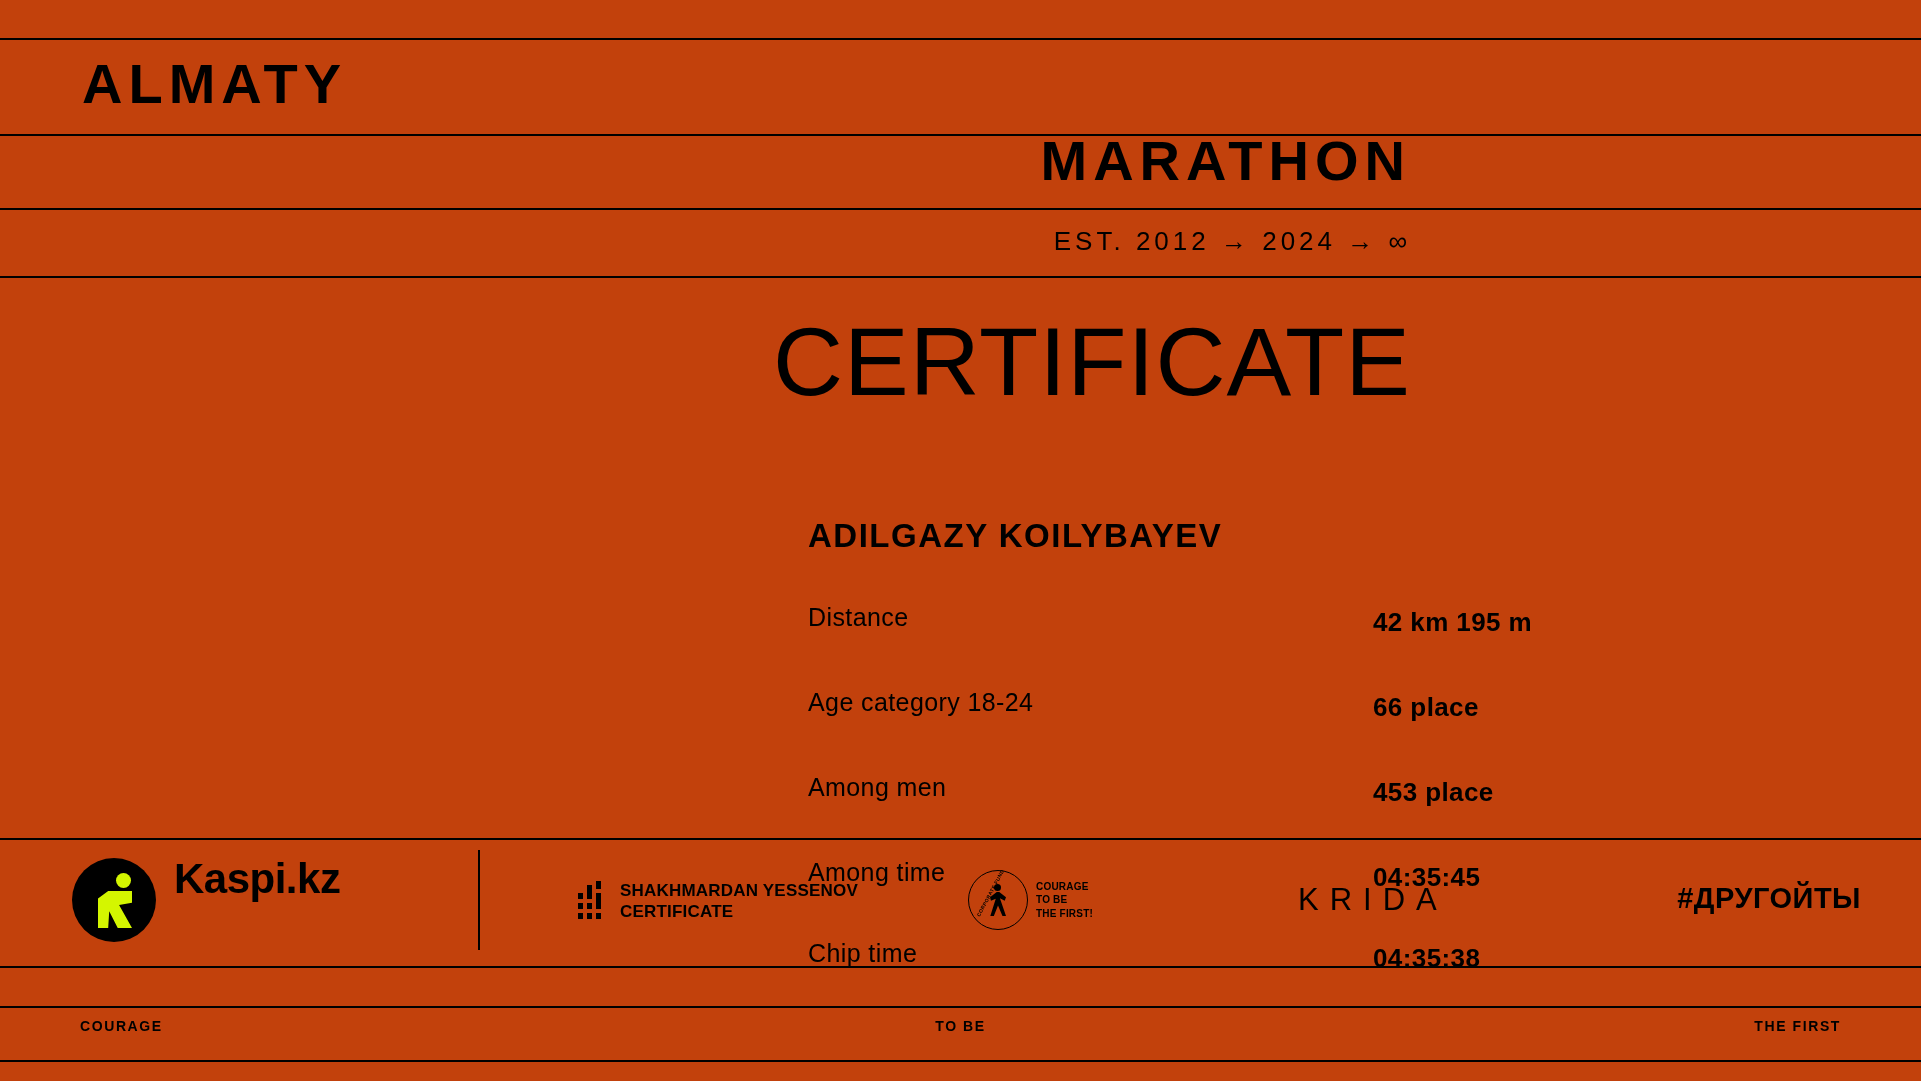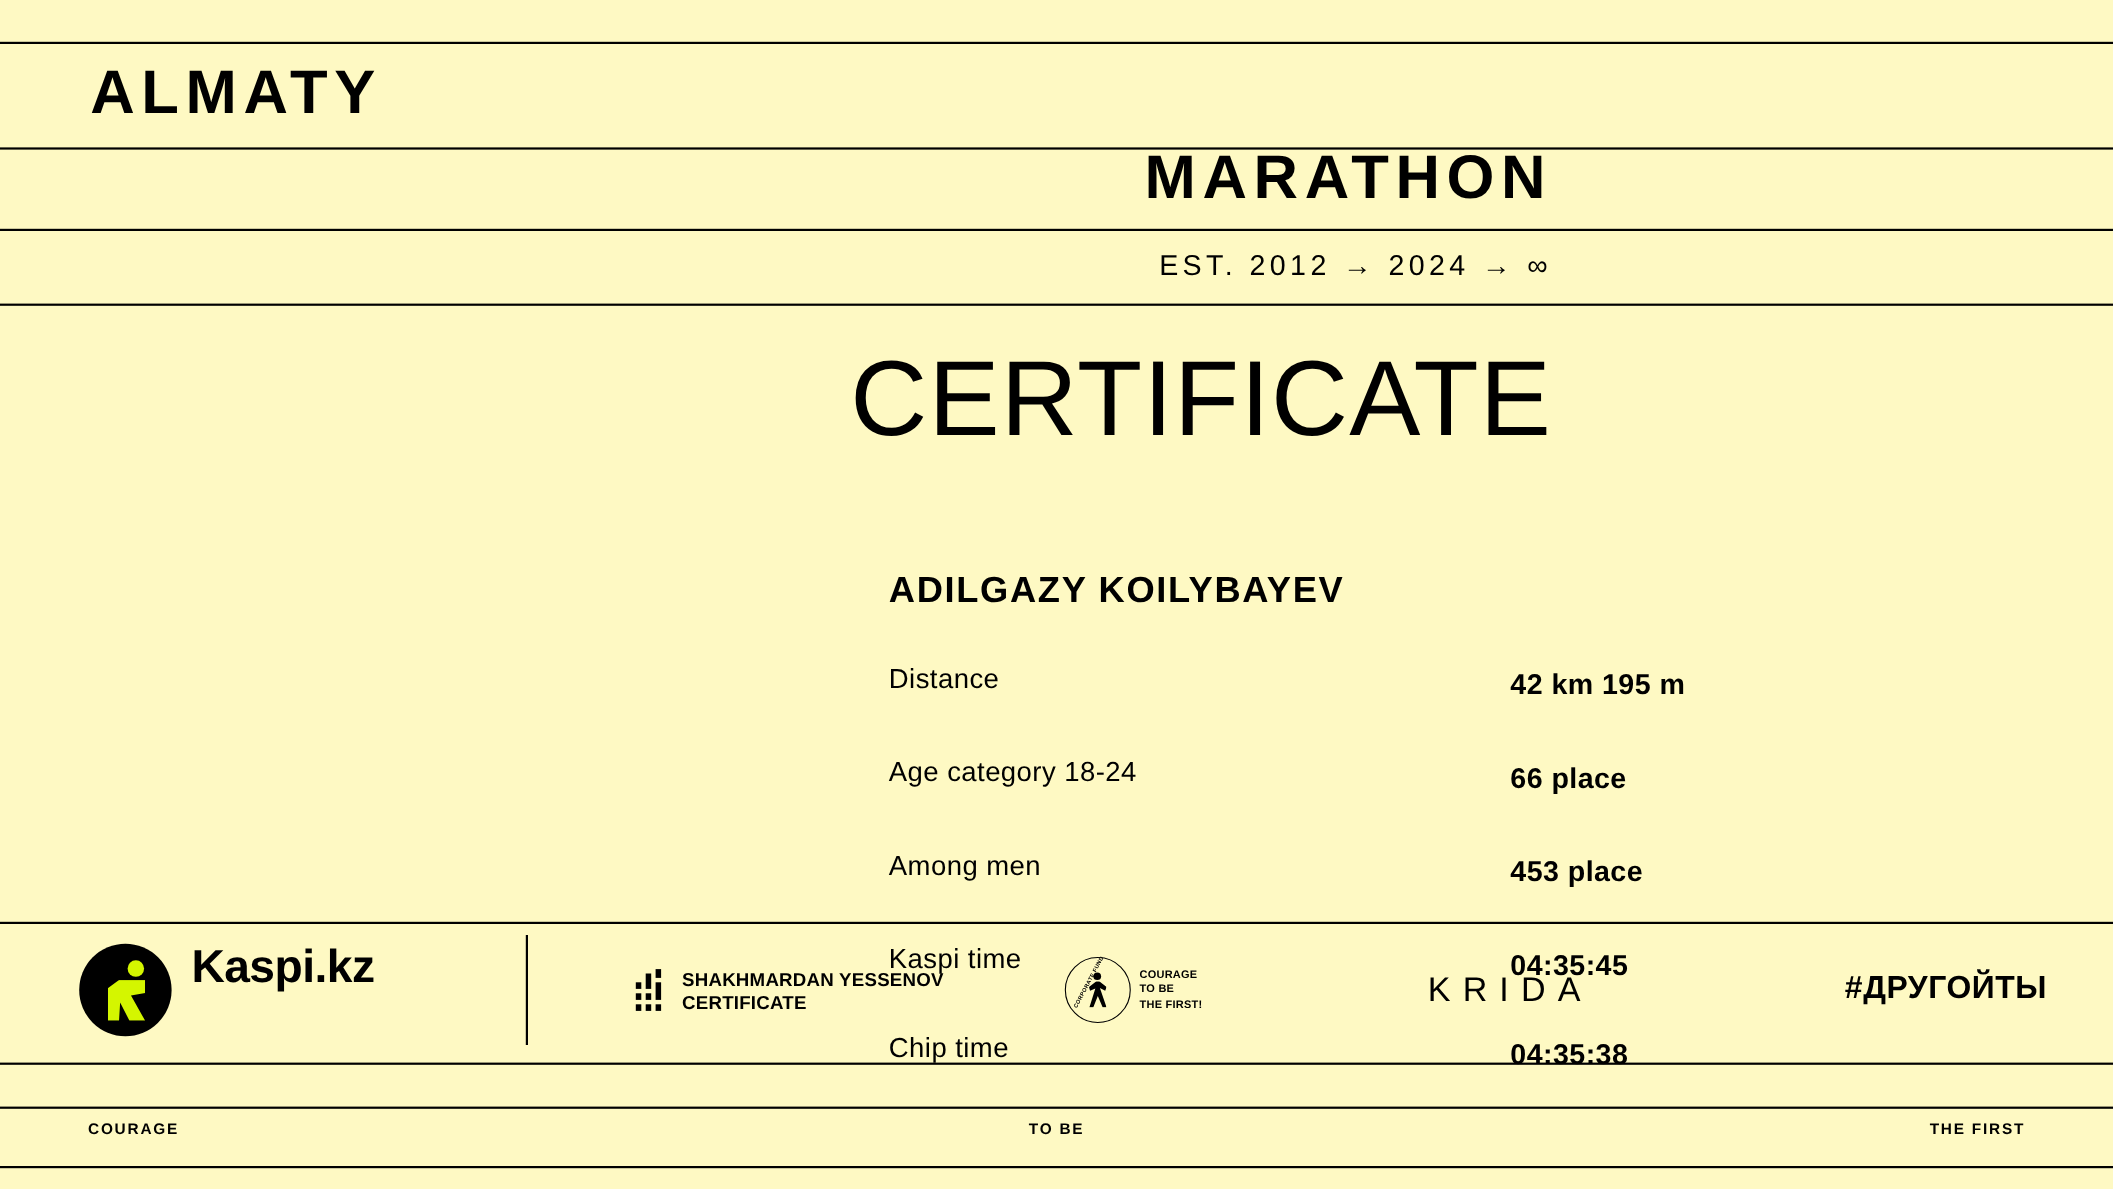--- a/index.html
+++ b/index.html
@@ -8,21 +8,21 @@
     height: 1081px;
     background: #d4f600;
     font-family: "Liberation Sans", sans-serif;
     color: #000;
     overflow: hidden;
   }
   .cert {
     position: relative;
     width: 1921px;
     height: 1081px;
-    background: #fef9c3;
+    background: #c2410c;
   }
 
   
   .rule {
     position: absolute;
     left: 0;
     width: 1921px;
     height: 2px;
     background: #000;
   }
@@ -327,21 +327,21 @@
     </div>
     <div class="res-row">
       <span class="res-label">Age category 18-24</span>
       <span class="res-value">66 place</span>
     </div>
     <div class="res-row">
       <span class="res-label">Among men</span>
       <span class="res-value">453 place</span>
     </div>
     <div class="res-row" style="height:50px">
-      <span class="res-label">Kaspi time</span>
+      <span class="res-label">Among time</span>
       <span class="res-value">04:35:45</span>
     </div>
     <div class="res-row">
       <span class="res-label">Chip time</span>
       <span class="res-value">04:35:38</span>
     </div>
   </div>
 
   <div class="sponsors">
 

